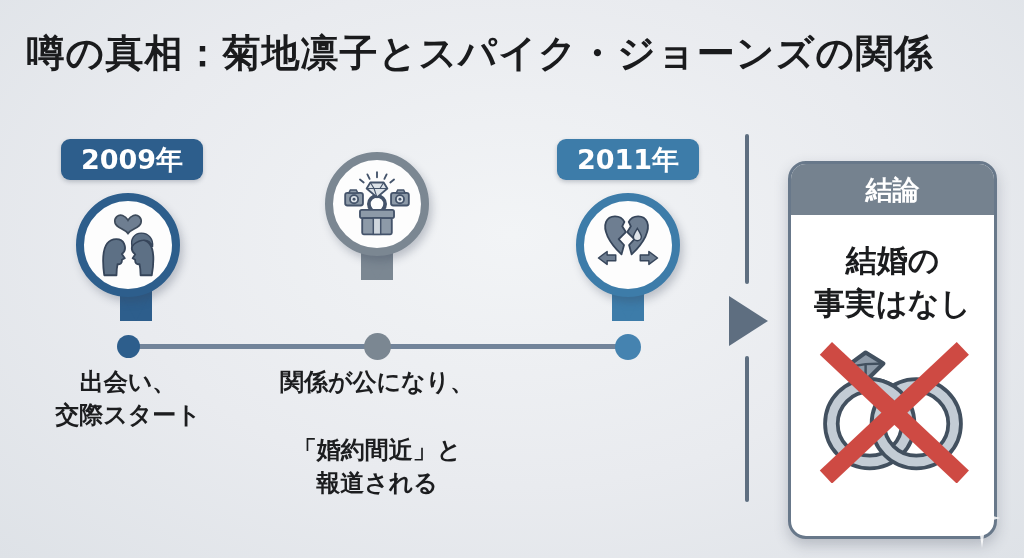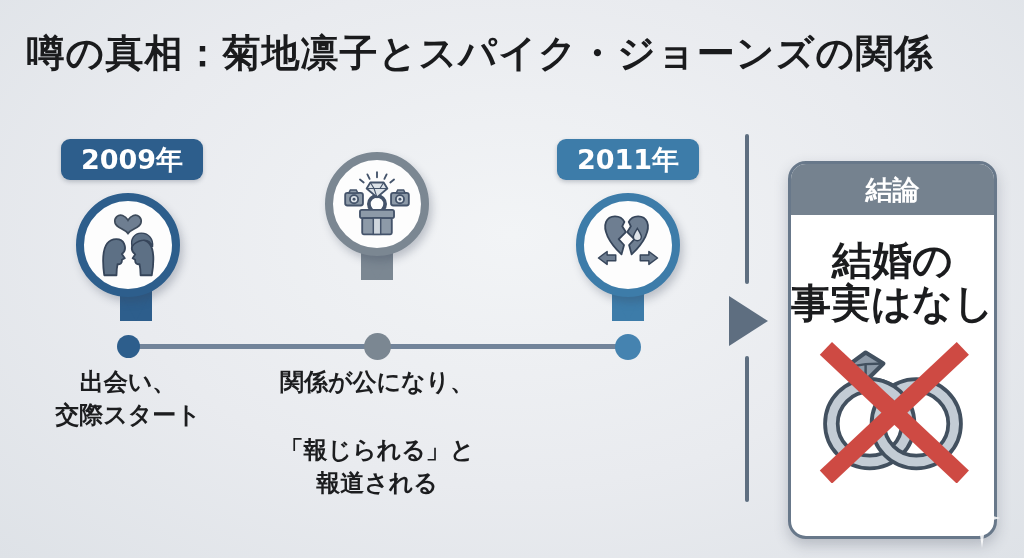--- a/index.html
+++ b/index.html
@@ -83,21 +83,21 @@
     box-sizing:border-box;background:#fff;border:3px solid #68788a;
     border-radius:18px;overflow:hidden;
     box-shadow:0 6px 14px rgba(50,60,80,.25);
     margin-top:24px;
   }
   .conclusion-header{
     height:51px;background:#75828f;color:#fff;
     font-size:27px;font-weight:bold;line-height:51px;text-align:center;
   }
   .conclusion-body{
-    margin-top:24px;text-align:center;font-size:40px;font-weight:bold;
+    margin-top:24px;text-align:center;font-size:31px;font-weight:bold;
     color:#1b1c1e;line-height:43px;white-space:pre-line;
   }
   .rings-wrap{margin-top:12px;text-align:center;}
   
   .sparkle{position:absolute;left:962px;top:500px;opacity:.85;}
   .icon-svg{display:block;}
 </style>
 </head>
 <body>
 
@@ -174,21 +174,21 @@
   </div>
 
   <div class="rail"></div>
   <div class="dot dot1"></div>
   <div class="dot dot2"></div>
   <div class="dot dot3"></div>
 
   <div class="desc desc1">出会い、
 交際スタート</div>
   <div class="desc desc2">関係が公になり、</div>
-  <div class="desc desc2b">「報じられる」と
+  <div class="desc desc2b">「婚約間近」と
 報道される</div>
 
   <div class="vline seg1"></div>
   <div class="vline seg2"></div>
   <div class="flow-arrow"></div>
 
   <div class="conclusion">
     <div class="conclusion-header">結論</div>
     <div class="conclusion-body">結婚の
 事実はなし</div>

